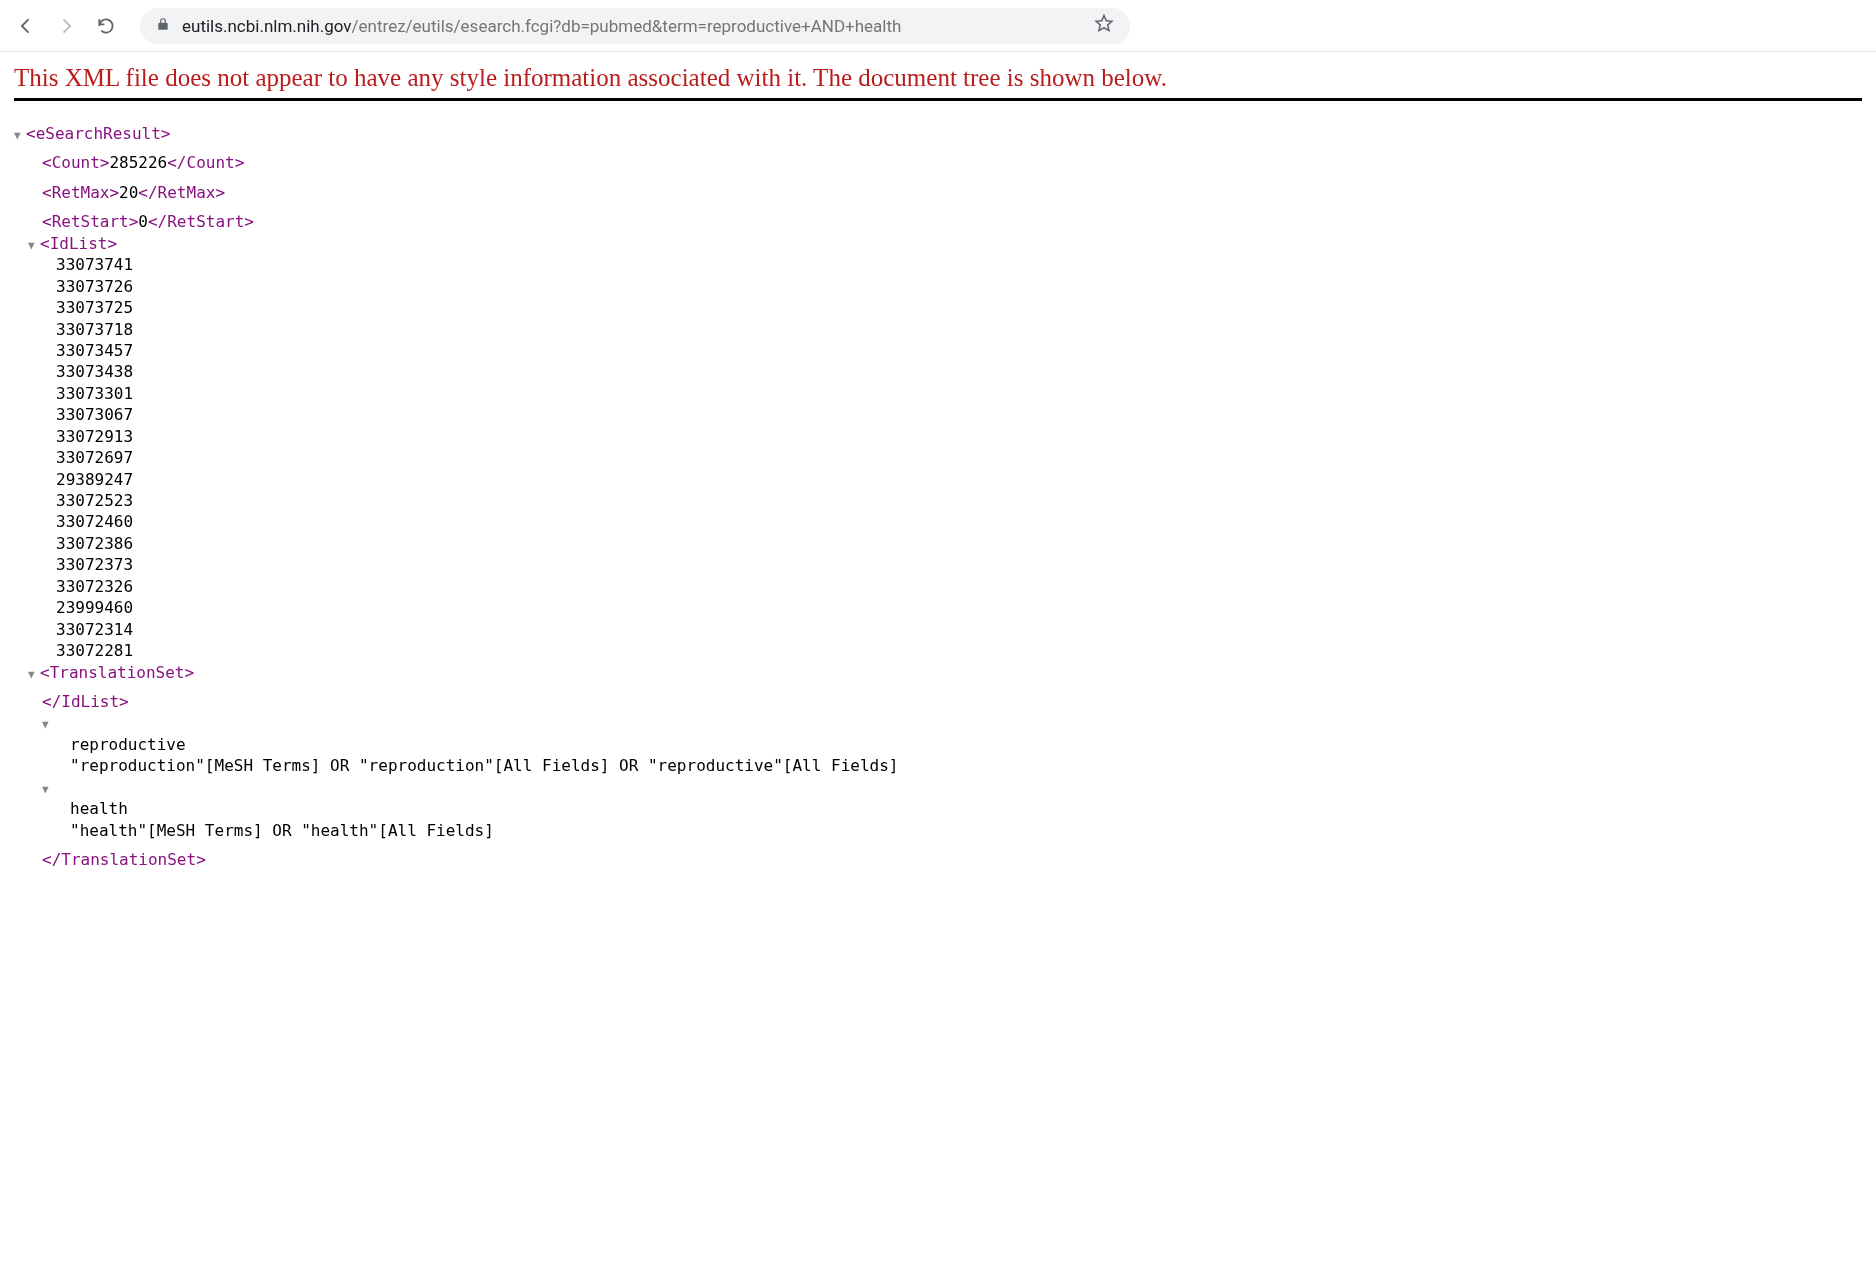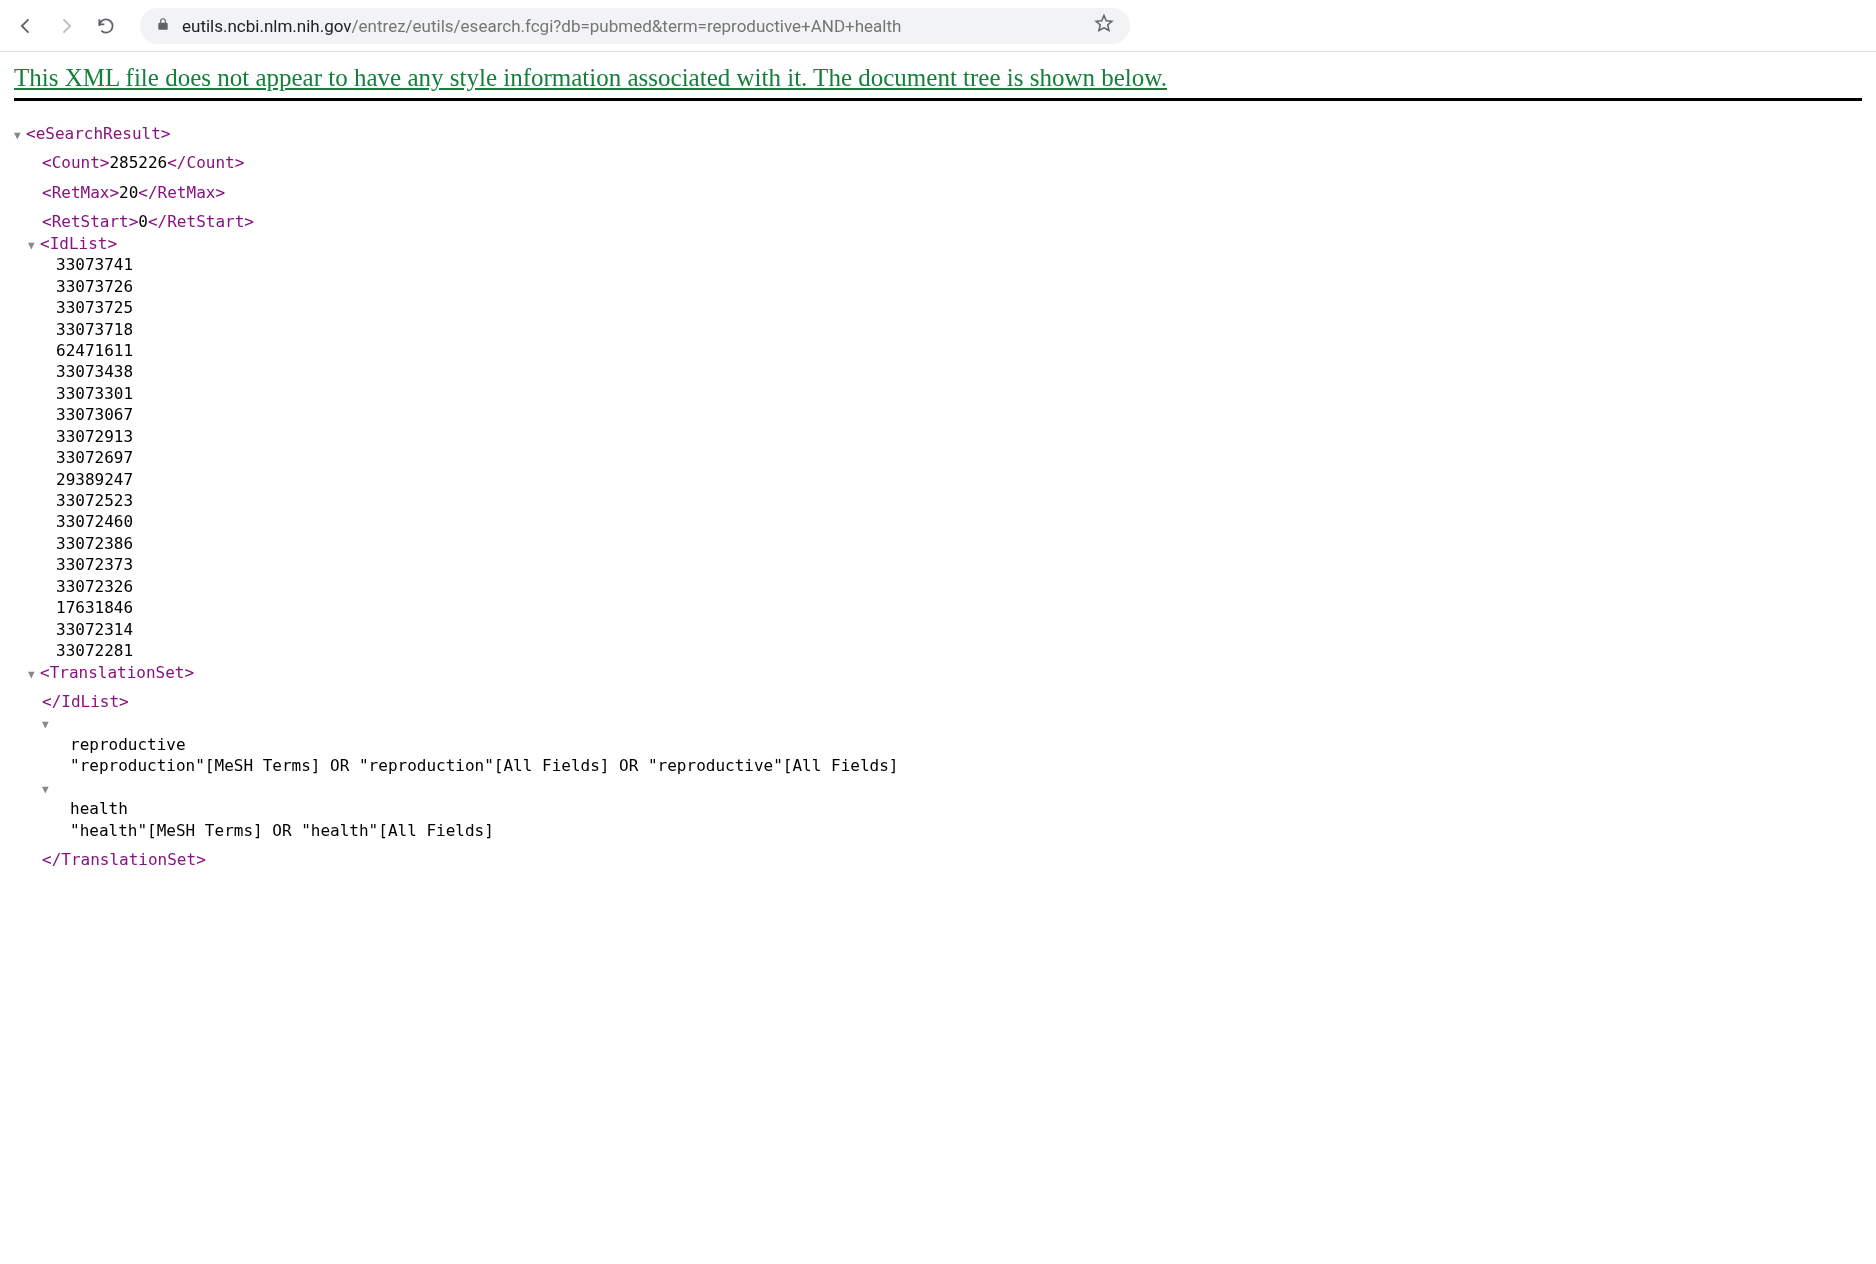--- a/index.html
+++ b/index.html
@@ -43,25 +43,24 @@
   .url-text { font-size: 17px; color: #202124; white-space: nowrap; }
   .url-domain { color: #202124; }
   .url-path { color: #757575; }
   .star-icon { color: #5f6368; font-size: 20px; margin-left: auto; }
   .content {
     padding: 12px 14px;
   }
   .xml-notice {
     font-family: Georgia, "Times New Roman", serif;
     font-size: 25px;
-    color: #15803d;
+    color: #b91c1c;
     padding-bottom: 6px;
     border-bottom: 3px solid #000;
     margin-bottom: 22px;
-    text-decoration: underline;
   }
   .xml-tree {
     font-family: "Menlo", "Monaco", "Consolas", monospace;
     font-size: 16px;
     line-height: 1.34;
     color: #000;
   }
   .tag { color: #881280; }
   .text { color: #000; }
   .toggle {
@@ -127,33 +126,33 @@
 
     <div class="line indent-1"><span class="tag">&lt;RetStart&gt;</span><span class="text">0</span><span class="tag">&lt;/RetStart&gt;</span></div>
 
     <div class="line" style="padding-left:14px"><span class="toggle">▼</span><span class="tag">&lt;IdList&gt;</span></div>
 
     <div id="idlist-container">
         <div class="line indent-2"><span class="tag"><id></id></span><span class="text">33073741</span><span class="tag"></span></div>
         <div class="line indent-2"><span class="tag"><id></id></span><span class="text">33073726</span><span class="tag"></span></div>
         <div class="line indent-2"><span class="tag"><id></id></span><span class="text">33073725</span><span class="tag"></span></div>
         <div class="line indent-2"><span class="tag"><id></id></span><span class="text">33073718</span><span class="tag"></span></div>
-        <div class="line indent-2"><span class="tag"><id></id></span><span class="text">62471611</span><span class="tag"></span></div>
+        <div class="line indent-2"><span class="tag"><id></id></span><span class="text">33073457</span><span class="tag"></span></div>
         <div class="line indent-2"><span class="tag"><id></id></span><span class="text">33073438</span><span class="tag"></span></div>
         <div class="line indent-2"><span class="tag"><id></id></span><span class="text">33073301</span><span class="tag"></span></div>
         <div class="line indent-2"><span class="tag"><id></id></span><span class="text">33073067</span><span class="tag"></span></div>
         <div class="line indent-2"><span class="tag"><id></id></span><span class="text">33072913</span><span class="tag"></span></div>
         <div class="line indent-2"><span class="tag"><id></id></span><span class="text">33072697</span><span class="tag"></span></div>
         <div class="line indent-2"><span class="tag"><id></id></span><span class="text">29389247</span><span class="tag"></span></div>
         <div class="line indent-2"><span class="tag"><id></id></span><span class="text">33072523</span><span class="tag"></span></div>
         <div class="line indent-2"><span class="tag"><id></id></span><span class="text">33072460</span><span class="tag"></span></div>
         <div class="line indent-2"><span class="tag"><id></id></span><span class="text">33072386</span><span class="tag"></span></div>
         <div class="line indent-2"><span class="tag"><id></id></span><span class="text">33072373</span><span class="tag"></span></div>
         <div class="line indent-2"><span class="tag"><id></id></span><span class="text">33072326</span><span class="tag"></span></div>
-        <div class="line indent-2"><span class="tag"><id></id></span><span class="text">17631846</span><span class="tag"></span></div>
+        <div class="line indent-2"><span class="tag"><id></id></span><span class="text">23999460</span><span class="tag"></span></div>
         <div class="line indent-2"><span class="tag"><id></id></span><span class="text">33072314</span><span class="tag"></span></div>
         <div class="line indent-2"><span class="tag"><id></id></span><span class="text">33072281</span><span class="tag"></span></div>
       </div>
 
     <div class="line" style="padding-left:14px"><span class="toggle">▼</span><span class="tag">&lt;TranslationSet&gt;</span></div>
 
     <div class="line indent-1"><span class="tag">&lt;/IdList&gt;</span></div>
 
     <div id="translations-container">
         <div class="line" style="padding-left: 28px;"><span class="toggle">▼</span><span class="tag"><translation></translation></span></div>

